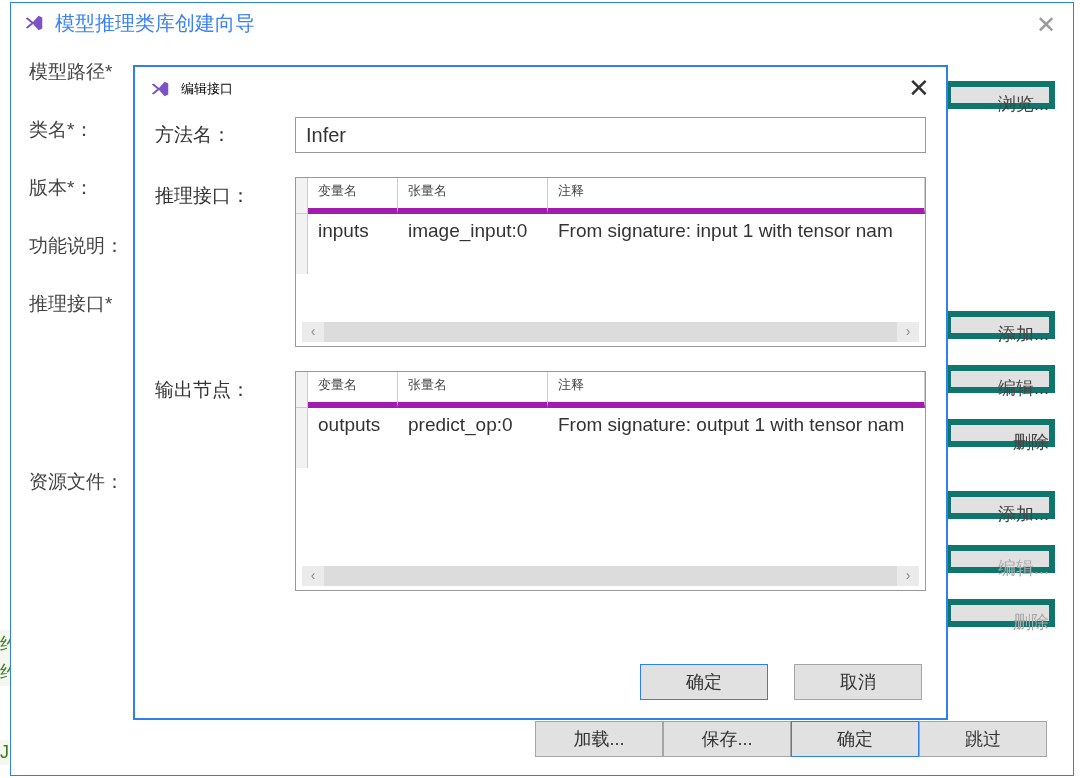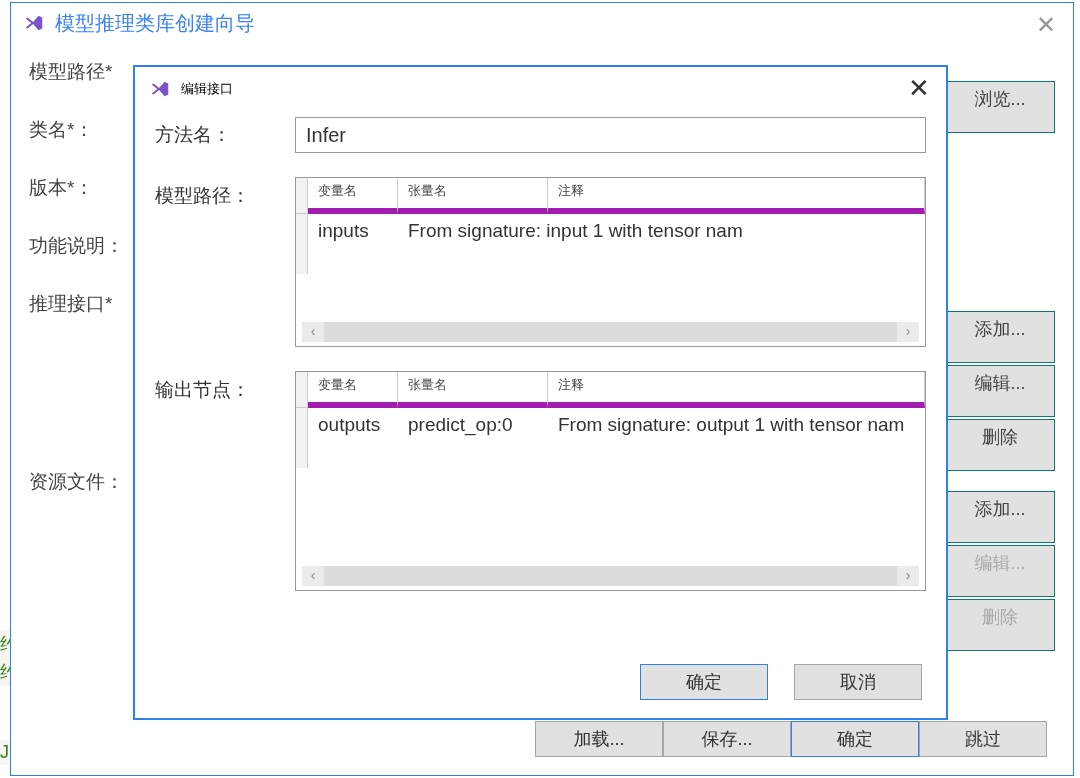--- a/index.html
+++ b/index.html
@@ -62,26 +62,26 @@
   }
   .form-label {
     width: 118px;
     font-size: 19px;
     color: #444;
   }
   .side-btn {
     position: absolute;
     right: 18px;
     width: 110px;
-    height: 52px;
+    height: 28px;
     background: #e1e1e1;
-    border: 1px solid #0f766e;
+    border: 6px solid #0f766e;
     font-size: 18px;
     color: #444;
-    text-align: center;
+    text-align: right;
     line-height: 34px;
     cursor: pointer;
   }
   .side-btn.disabled { color: #aaa; }
   .bottom-btns {
     position: absolute;
     bottom: 18px;
     left: 0;
     width: 100%;
     display: flex;
@@ -282,31 +282,32 @@
   </div>
 
   <div class="modal-body">
 
     <div class="mrow" style="align-items:center">
       <div class="mlabel" style="padding-top:0">方法名：</div>
       <input class="minput" value="Infer" style="">
     </div>
 
     <div class="mrow">
-      <div class="mlabel">模型路径：</div>
+      <div class="mlabel">推理接口：</div>
       <div class="grid-wrap">
         <div class="grid-header">
           <div class="gh0"></div>
           <div class="gh-cell c1">变量名</div>
           <div class="gh-cell c2">张量名</div>
           <div class="gh-cell c3">注释</div>
         </div>
         <div class="grid-row">
           <div class="gh0r"></div>
           <div class="gr-cell c1">inputs</div>
+          <div class="gr-cell c2">image_input:0</div>
           <div class="gr-cell c3">From signature: input 1 with tensor nam</div>
         </div>
         <div class="grid-row">
           <div class="gh0r" style="height:22px"></div>
         </div>
         <div class="hscroll">
           <div class="arrow">‹</div>
           <div class="track"></div>
           <div class="arrow">›</div>
         </div>

